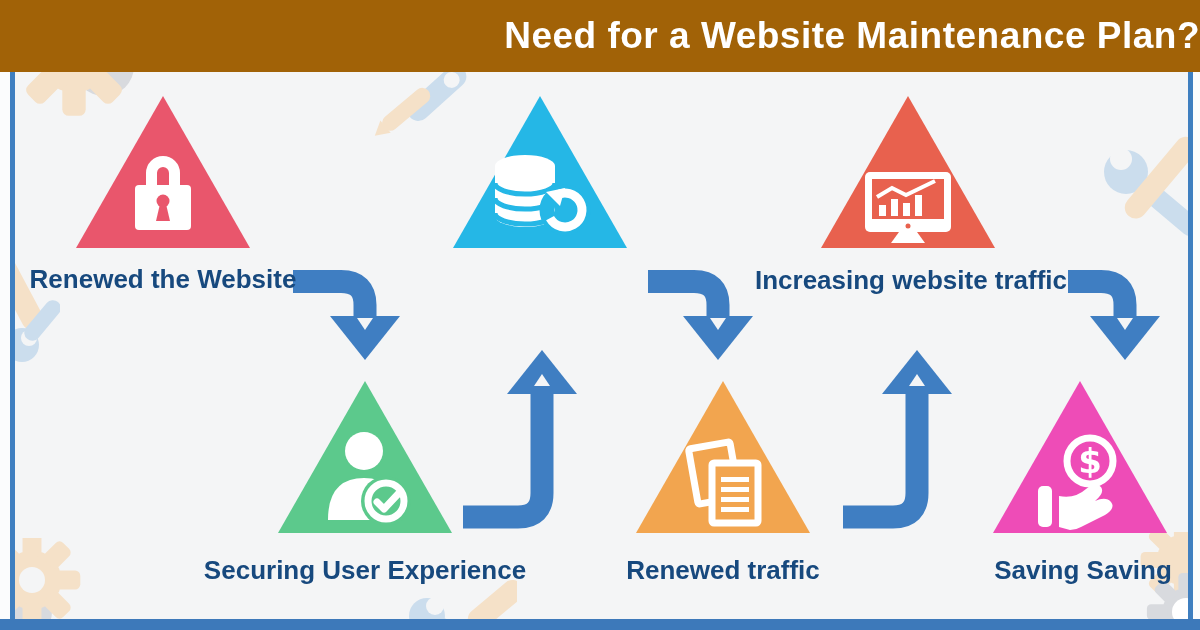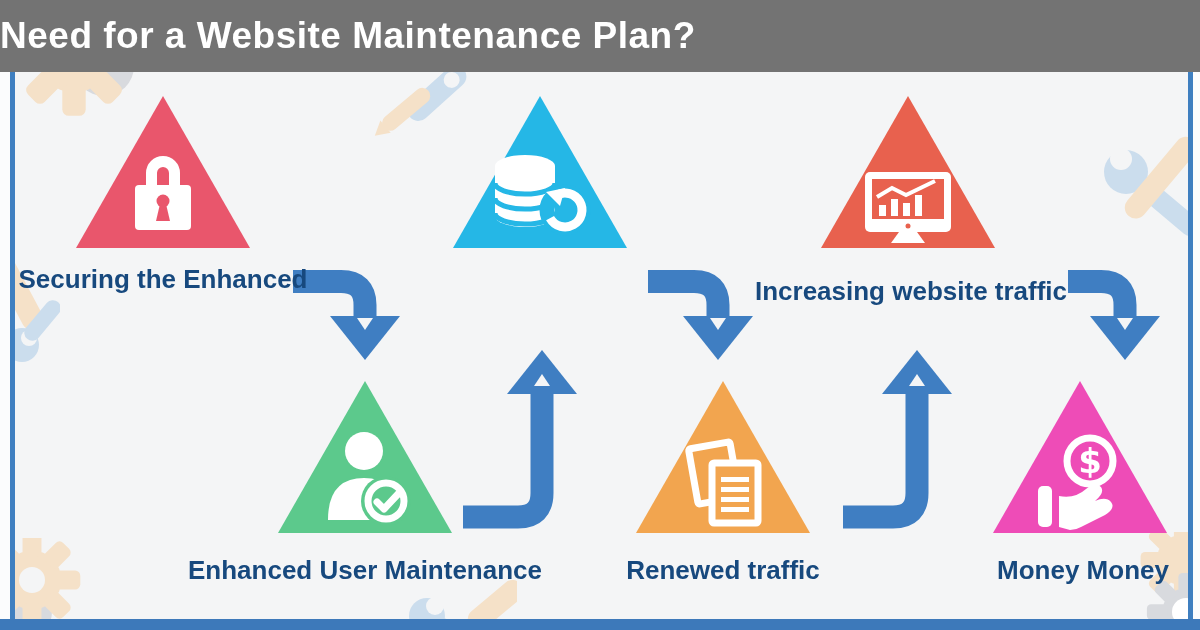--- a/index.html
+++ b/index.html
@@ -1,32 +1,32 @@
 <!DOCTYPE html>
 <html><head>
 <meta charset="utf-8">
 <style>
   html,body{margin:0;padding:0;}
   body{width:1200px;height:630px;position:relative;overflow:hidden;
        background:#f4f5f6;font-family:"Liberation Sans",sans-serif;}
   .stage{position:absolute;top:0;left:0;width:1200px;height:630px;overflow:hidden;}
-  .topbar{position:absolute;top:0;left:0;width:1200px;height:72px;background:#737373;
-          display:flex;align-items:center;justify-content:flex-start;z-index:6;}
+  .topbar{position:absolute;top:0;left:0;width:1200px;height:72px;background:#a16207;
+          display:flex;align-items:center;justify-content:flex-end;z-index:6;}
   .title{color:#ffffff;font-size:37px;font-weight:bold;letter-spacing:.5px;}
   .botbar{position:absolute;left:0;bottom:0;width:1200px;height:11px;background:#3d79ba;z-index:6;}
   .gutter{position:absolute;top:72px;bottom:11px;width:10px;background:#fbfcfd;z-index:4;}
   .gutter.gl{left:0;} .gutter.gr{right:0;}
   .edge{position:absolute;top:72px;bottom:11px;width:5px;background:#3f7fc0;z-index:5;}
   .edge.el{left:10px;} .edge.er{right:7px;}
   .tri{position:absolute;width:174px;height:152px;z-index:3;}
   .t1{left:76px;top:96px;} .t2{left:453px;top:96px;} .t3{left:821px;top:96px;}
   .t4{left:278px;top:381px;} .t5{left:636px;top:381px;} .t6{left:993px;top:381px;}
   .lbl{position:absolute;transform:translateX(-50%);font-size:26px;font-weight:bold;
        color:#17497e;white-space:nowrap;z-index:3;}
-  .l1{left:163px;top:264px;} .l2{left:545px;top:264px;} .l3{left:911px;top:276px;}
+  .l1{left:163px;top:264px;} .l2{left:545px;top:264px;} .l3{left:911px;top:265px;}
   .l4{left:365px;top:555px;} .l5{left:723px;top:555px;} .l6{left:1083px;top:555px;}
   .arrow{position:absolute;z-index:2;}
   .a1{left:286px;top:268px;} .a2{left:639px;top:268px;} .a3{left:1046px;top:268px;}
   .a4{left:463px;top:350px;} .a5{left:838px;top:350px;}
   .decor{position:absolute;z-index:1;}
 </style>
 </head>
 <body>
 
 <div class="stage">
@@ -200,25 +200,25 @@
   <svg class="tri t6" viewBox="0 0 174 152">
     <polygon points="87,0 174,152 0,152" fill="#ee4cb7"></polygon>
     <g>
       <circle cx="97" cy="80" r="23" stroke="#ffffff" stroke-width="7" fill="#ee4cb7"></circle>
       <text x="97" y="92" text-anchor="middle" font-size="34" font-weight="bold" fill="#ffffff" font-family="DejaVu Sans, sans-serif">$</text>
       <rect x="45" y="105" width="14" height="41" rx="5" fill="#ffffff"></rect>
       <path d="M66,146 v-31 q16,3 27,-7 q10,-8 15,-2 q4,6 -6,14 q11,-5 16,1 q5,6 -6,13 l-24,12 q-5,3 -11,3 z" fill="#ffffff"></path>
     </g>
   </svg>
 
-  <div class="lbl l1">Securing the Enhanced</div>
+  <div class="lbl l1">Renewed the Website</div>
   <div class="lbl l3">Increasing website traffic</div>
-  <div class="lbl l4">Enhanced User Maintenance</div>
+  <div class="lbl l4">Securing User Experience</div>
   <div class="lbl l5">Renewed traffic</div>
-  <div class="lbl l6">Money Money</div>
+  <div class="lbl l6">Saving Saving</div>
 
   <svg class="arrow a1" width="115" height="95" viewBox="0 0 115 95">
     <path d="M7,13.5 L55,13.5 Q79,13.5 79,37 L79,50" fill="none" stroke-width="23" stroke="#3f7ec2"></path>
     <polygon points="44,48 114,48 79,92" fill="#3f7ec2"></polygon>
     <polygon points="71,50 87,50 79,62" fill="#f4f5f6"></polygon>
   </svg>
   <svg class="arrow a2" width="115" height="95" viewBox="0 0 115 95">
     <path d="M9,13.5 L55,13.5 Q79,13.5 79,37 L79,50" fill="none" stroke-width="23" stroke="#3f7ec2"></path>
     <polygon points="44,48 114,48 79,92" fill="#3f7ec2"></polygon>
     <polygon points="71,50 87,50 79,62" fill="#f4f5f6"></polygon>

